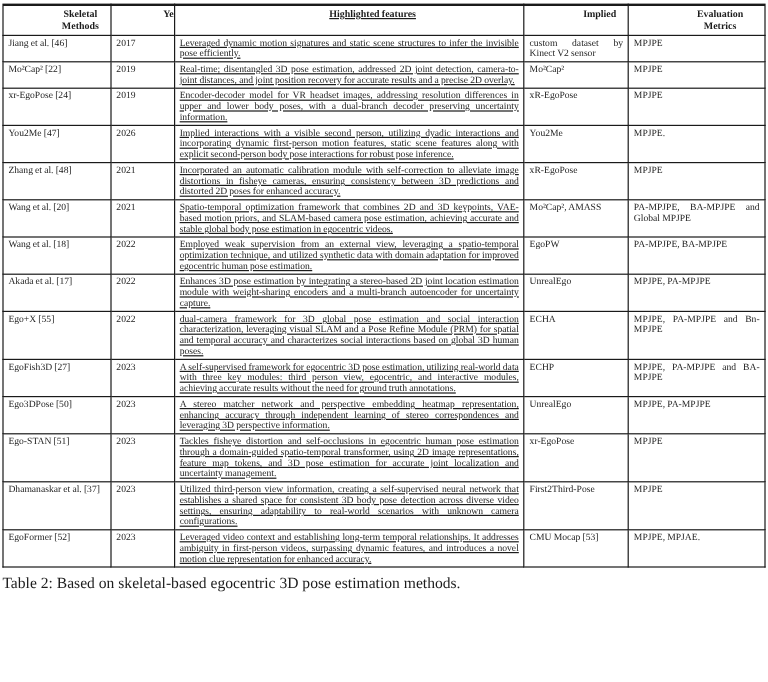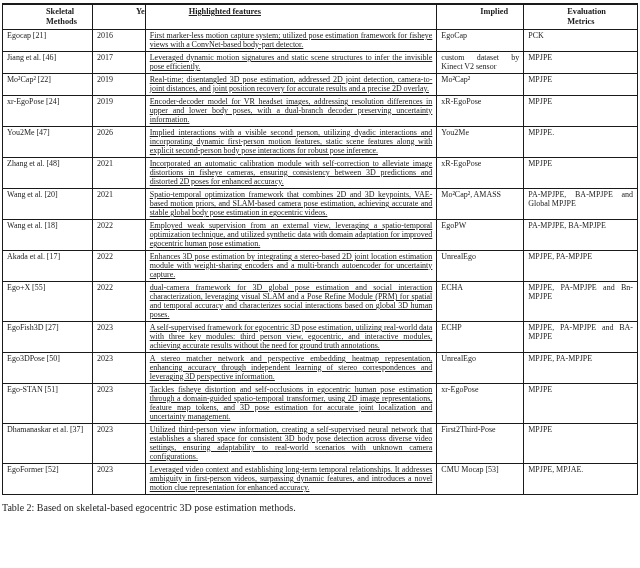--- a/index.html
+++ b/index.html
@@ -27,39 +27,39 @@
   table.methods th, table.methods td {
     border: 1px solid #1a1a1a;
     vertical-align: top;
     font-size: 8px;
     line-height: 9px;
     padding: 1px 4px 2px 4px;
     overflow: hidden;
     word-spacing: -0.2px;
   }
   table.methods th {
-    text-align: left;
+    text-align: center;
     font-weight: bold;
     font-size: 8.3px;
     line-height: 10px;
     padding-top: 2px;
     padding-bottom: 2px;
     border-bottom: 1.5px solid #1a1a1a;
     padding-left: 43px;
   }
   .c-method  { width: 87px; }
   .c-year    { width: 51px; margin-top: 36px; }
   .c-feat    { width: 282px; text-decoration: underline; }
   .c-dataset { width: 84px; }
   .c-metrics { width: 110px; }
   td.c-year, th.c-year { padding-left: 9px; }
   td.c-feat, td.c-dataset, td.c-metrics { text-align: justify; }
   .caption {
     margin: 7px 0 0 2px;
-    font-size: 10px;
+    font-size: 13px;
     line-height: 11px;
     color: #1c1c1c;
     white-space: nowrap;
   }
 </style>
 </head>
 <body>
 
 <div class="page">
 
@@ -74,27 +74,20 @@
     <thead>
       <tr>
         <th class="c-method">Skeletal Methods</th>
         <th class="c-year">Year</th>
         <th class="c-feat">Highlighted features</th>
         <th class="c-dataset">Implied</th>
         <th class="c-metrics">Evaluation Metrics</th>
       </tr>
     </thead>
     <tbody>
-        <tr>
-      <td class="c-method">Egocap [21]</td>
-      <td class="c-year">2016</td>
-      <td class="c-feat">First marker-less motion capture system; utilized pose estimation framework for fisheye views with a ConvNet-based body-part detector.</td>
-      <td class="c-dataset">EgoCap</td>
-      <td class="c-metrics">PCK</td>
-    </tr>
         <tr>
       <td class="c-method">Jiang et al. [46]</td>
       <td class="c-year">2017</td>
       <td class="c-feat">Leveraged dynamic motion signatures and static scene structures to infer the invisible pose efficiently.</td>
       <td class="c-dataset">custom dataset by Kinect V2 sensor</td>
       <td class="c-metrics">MPJPE</td>
     </tr>
         <tr>
       <td class="c-method">Mo²Cap² [22]</td>
       <td class="c-year">2019</td>

